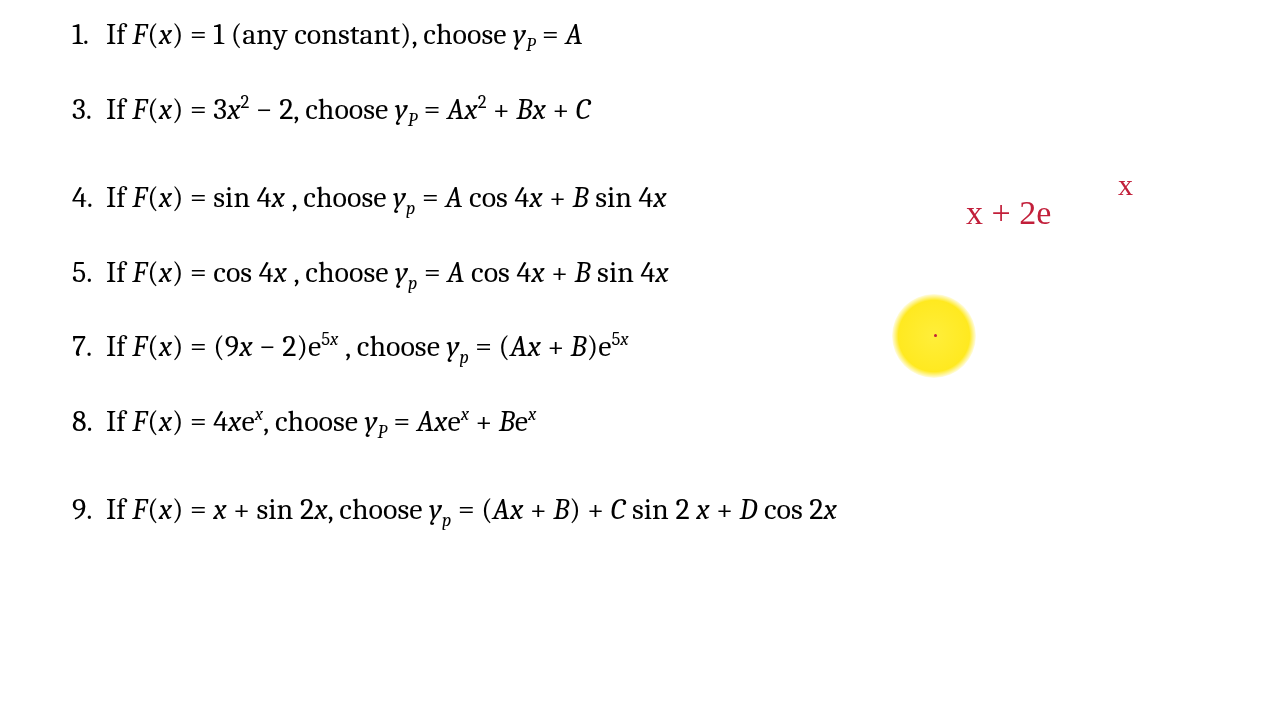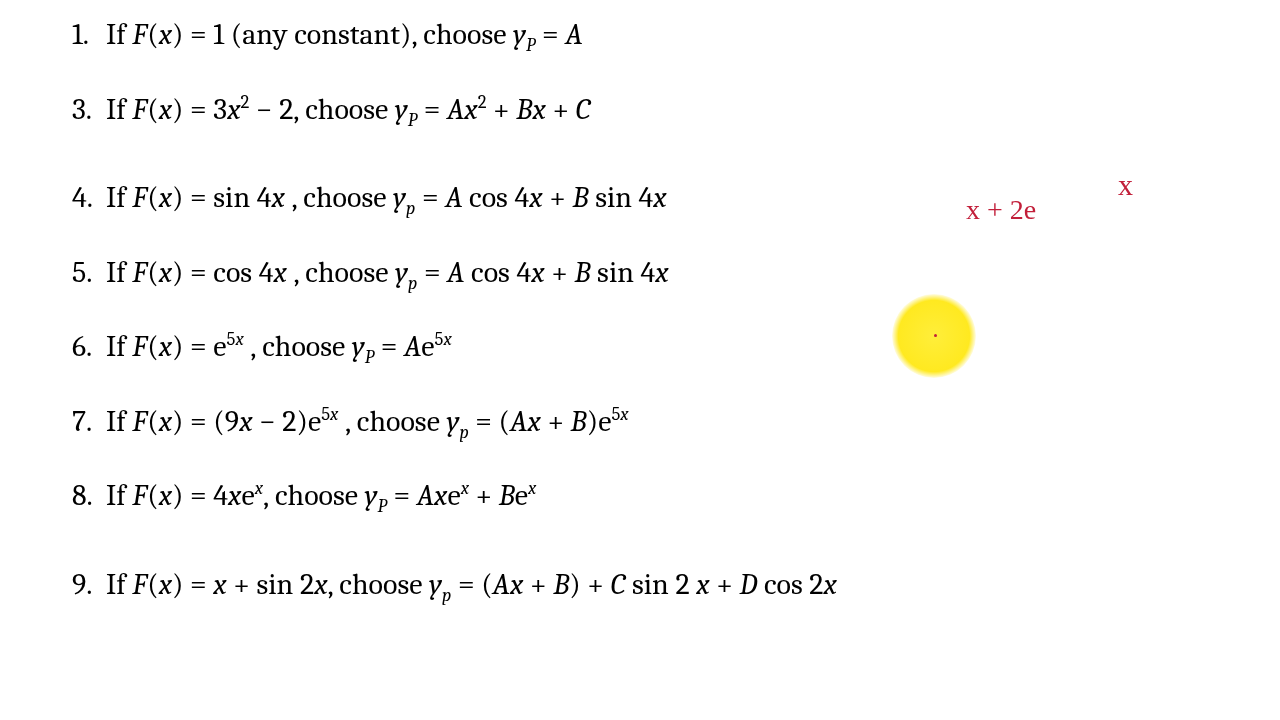--- a/index.html
+++ b/index.html
@@ -41,21 +41,21 @@
   .rm { font-style: normal; }
   sup { font-size: 0.62em; vertical-align: super; line-height: 0; }
   sub { font-size: 0.62em; vertical-align: sub; line-height: 0; }
   sup .mi, sub .mi { font-style: italic; }
 
   
   .hand {
     position: absolute;
     color: #c21f3a;
     font-family: "Comic Sans MS", "Segoe Script", cursive;
-    font-size: 28px;
+    font-size: 34px;
     line-height: 1;
     white-space: nowrap;
   }
   .dot {
     position: absolute;
     width: 84px;
     height: 84px;
     border-radius: 50%;
     background: radial-gradient(circle at 50% 50%, #ffee3a 0%, #ffe920 60%, rgba(255,233,32,0) 72%);
   }
@@ -68,21 +68,20 @@
 </style>
 </head>
 <body>
 
 <div class="page">
   <ol class="rules" id="rules">
       <li><span class="num">1. </span><span>If </span><span><span class="mi">F</span>(<span class="mi">x</span>) = 1 <span class="rm">(any constant)</span></span><span>, choose </span><span><span class="mi">y</span><sub><span class="mi">P</span></sub> = </span><span><span class="mi">A</span></span></li>
       <li><span class="num">3. </span><span>If </span><span><span class="mi">F</span>(<span class="mi">x</span>) = 3<span class="mi">x</span><sup>2</sup> − 2</span><span>, choose </span><span><span class="mi">y</span><sub><span class="mi">P</span></sub> = </span><span><span class="mi">Ax</span><sup>2</sup> + <span class="mi">Bx</span> + <span class="mi">C</span></span></li>
       <li class="gap-before"><span class="num">4. </span><span>If </span><span><span class="mi">F</span>(<span class="mi">x</span>) = sin 4<span class="mi">x</span> </span><span>, choose </span><span><span class="mi">y</span><sub><span class="mi">p</span></sub> = </span><span><span class="mi">A</span> cos 4<span class="mi">x</span> + <span class="mi">B</span> sin 4<span class="mi">x</span></span></li>
       <li><span class="num">5. </span><span>If </span><span><span class="mi">F</span>(<span class="mi">x</span>) = cos 4<span class="mi">x</span> </span><span>, choose </span><span><span class="mi">y</span><sub><span class="mi">p</span></sub> = </span><span><span class="mi">A</span> cos 4<span class="mi">x</span> + <span class="mi">B</span> sin 4<span class="mi">x</span></span></li>
-      <li><span class="num">6. </span><span>If </span><span><span class="mi">F</span>(<span class="mi">x</span>) = e<sup>5<span class="mi">x</span></sup> </span><span>, choose </span><span><span class="mi">y</span><sub><span class="mi">P</span></sub> = </span><span><span class="mi">A</span>e<sup>5<span class="mi">x</span></sup></span></li>
       <li><span class="num">7. </span><span>If </span><span><span class="mi">F</span>(<span class="mi">x</span>) = (9<span class="mi">x</span> − 2)e<sup>5<span class="mi">x</span></sup> </span><span>, choose </span><span><span class="mi">y</span><sub><span class="mi">p</span></sub> = </span><span>(<span class="mi">Ax</span> + <span class="mi">B</span>)e<sup>5<span class="mi">x</span></sup></span></li>
       <li><span class="num">8. </span><span>If </span><span><span class="mi">F</span>(<span class="mi">x</span>) = 4<span class="mi">x</span>e<sup><span class="mi">x</span></sup></span><span>, choose </span><span><span class="mi">y</span><sub><span class="mi">P</span></sub> = </span><span><span class="mi">Ax</span>e<sup><span class="mi">x</span></sup> + <span class="mi">B</span>e<sup><span class="mi">x</span></sup></span></li>
       <li class="gap-before"><span class="num">9. </span><span>If </span><span><span class="mi">F</span>(<span class="mi">x</span>) = <span class="mi">x</span> + sin 2<span class="mi">x</span></span><span>, choose </span><span><span class="mi">y</span><sub><span class="mi">p</span></sub> = </span><span>(<span class="mi">Ax</span> + <span class="mi">B</span>) + <span class="mi">C</span> sin 2 <span class="mi">x</span> + <span class="mi">D</span> cos 2<span class="mi">x</span></span></li>
     </ol>
 
   <div class="dot" id="hl" style="left: 892px; top: 294px;"></div>
   <div class="tiny-red-dot" id="trd" style="left: 934px; top: 334px;"></div>
 
   <div class="hand" id="ann-main" style="left: 966px; top: 196px;">x + 2e</div>
   <div class="hand" id="ann-sup" style="font-size: 30px; left: 1118px; top: 170px;">x</div>

